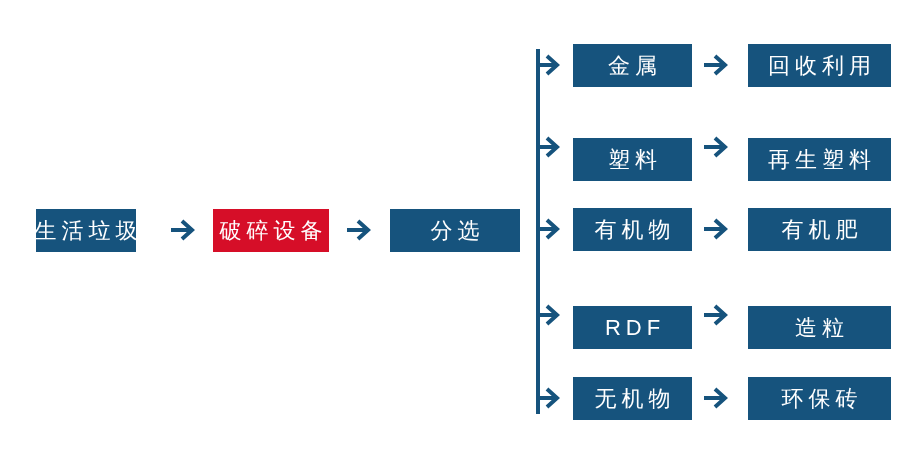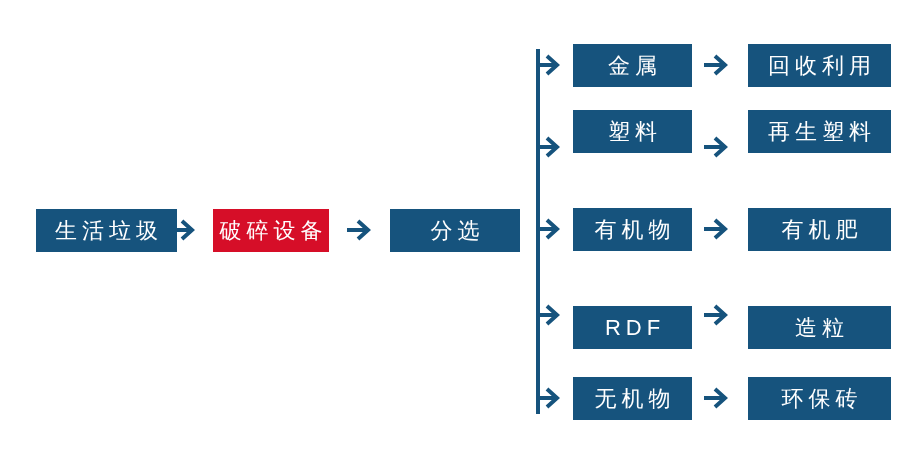--- a/index.html
+++ b/index.html
@@ -46,29 +46,29 @@
   .trunk {
     position: absolute;
     left: 536px;
     top: 49px;
     width: 4px;
     height: 365px;
     background: var(--blue, #16537d);
   }
 
   
-  .n-waste   { left: 36px;  top: 209px; width: 141px; }
+  .n-waste   { left: 36px;  top: 209px; width: 100px; }
   .n-crusher { left: 213px; top: 209px; width: 116px; }
   .n-sorting { left: 390px; top: 209px; width: 130px; }
   .a-main1 { left: 170px; top: 217px; }
   .a-main2 { left: 346px; top: 217px; }
 
   
   .row0 .mid, .row0 .res { top: 44px;  }  .row0 .arr { top: 52px;  }
-  .row1 .mid, .row1 .res { top: 110px; }  .row1 .arr { top: 134px; }
+  .row1 .mid, .row1 .res { top: 138px; }  .row1 .arr { top: 134px; }
   .row2 .mid, .row2 .res { top: 208px; }  .row2 .arr { top: 216px; }
   .row3 .mid, .row3 .res { top: 306px; }  .row3 .arr { top: 302px; }
   .row4 .mid, .row4 .res { top: 377px; }  .row4 .arr { top: 385px; }
 
   .mid { left: 573px; width: 119px; }
   .res { left: 748px; width: 143px; }
   .branch-arrow { left: 537px; width: 24px; }
   .row-arrow    { left: 703px; }
 </style>
 </head>

